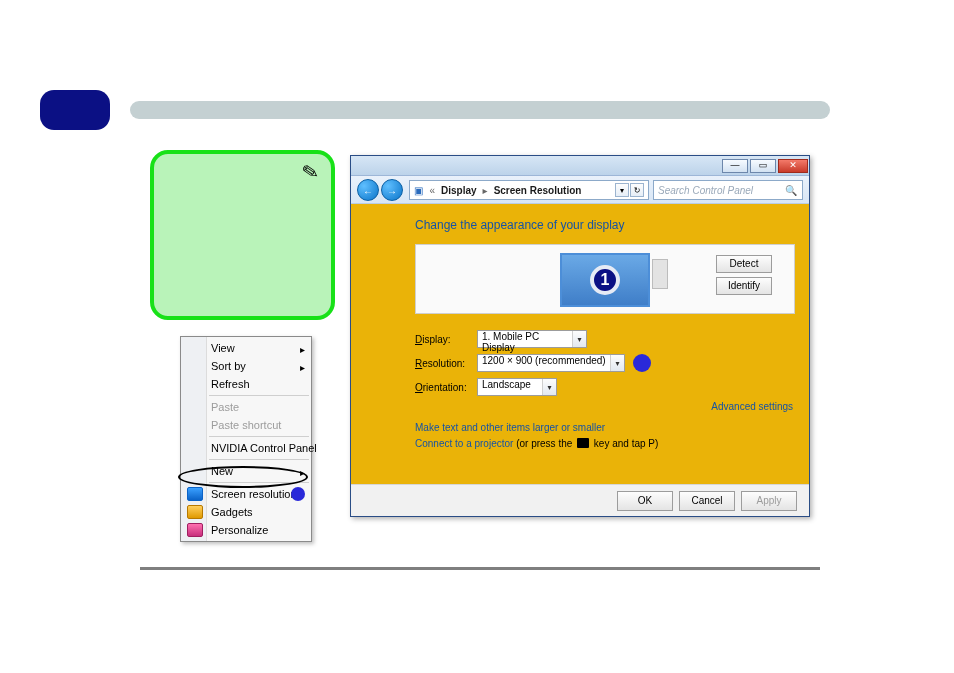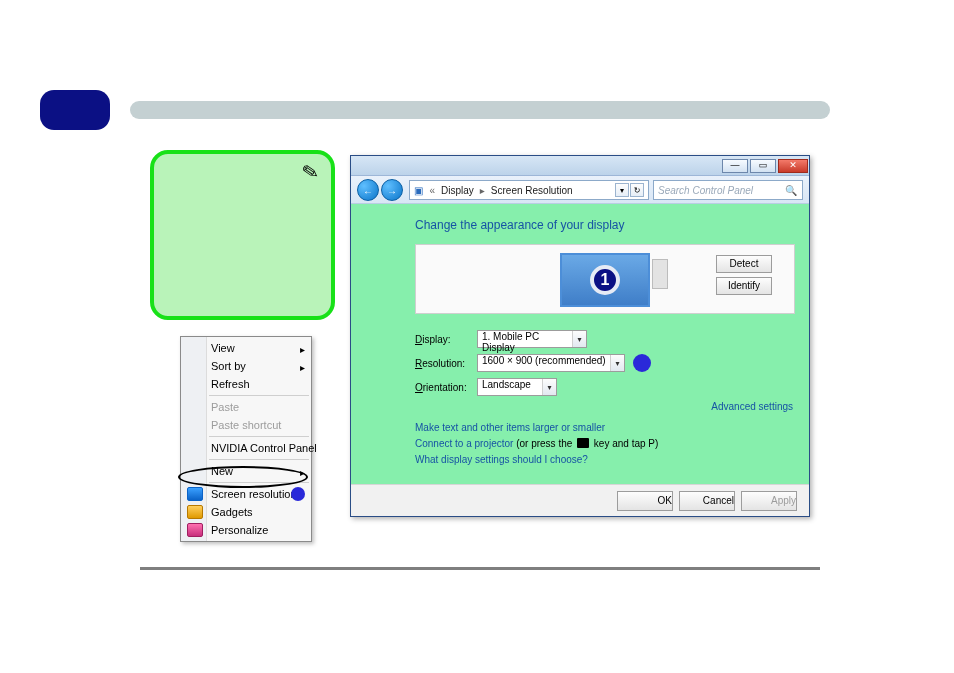--- a/index.html
+++ b/index.html
@@ -34,28 +34,28 @@
   
   .win{position:absolute;left:350px;top:155px;width:460px;height:362px;border:1px solid #2a4d86;background:#fff;box-shadow:2px 2px 5px rgba(0,0,0,.3);}
   .titlebar{height:20px;background:linear-gradient(#d7e6f5,#bcd3ea);display:flex;justify-content:flex-end;align-items:center;border-bottom:1px solid #9db6d7;}
   .titlebar .tbtn{width:26px;height:14px;margin:0 1px;border:1px solid #6d87ab;background:linear-gradient(#f7fbff,#d3e2f2);display:flex;align-items:center;justify-content:center;font-size:9px;line-height:1;}
   .titlebar .tbtn.close{background:linear-gradient(#f37a6a,#c83a2a);border-color:#9e2a1c;color:#fff;width:30px;}
 
   .addr{height:28px;background:linear-gradient(#e9f1fb,#d8e6f5);position:relative;border-bottom:1px solid #b9cde3;}
   .navballs{position:absolute;left:6px;top:3px;display:flex;gap:2px;}
   .navball{width:22px;height:22px;border-radius:50%;background:radial-gradient(circle at 30% 30%,#5fbfff,#0a74c9);border:1px solid #0a5fa4;color:#fff;display:flex;align-items:center;justify-content:center;font-size:10px;}
   .addrfield{position:absolute;left:58px;right:160px;top:4px;height:20px;background:#fff;border:1px solid #8ca9c9;display:flex;align-items:center;padding:0 4px;gap:6px;font-size:10px;}
-  .addrfield .crumb{color:#1a1a1a;}
+  .addrfield .crumb{color:#1a1a1a;font-weight:bold;}
   .addrfield .sep{color:#666;}
   .addrfield .drop{margin-left:auto;display:flex;gap:1px;}
   .addrfield .drop span{width:14px;height:14px;border:1px solid #9cb4cf;background:linear-gradient(#fdfdfd,#e6eef7);display:flex;align-items:center;justify-content:center;font-size:8px;}
   .searchbox{position:absolute;right:6px;top:4px;width:150px;height:20px;background:#fff;border:1px solid #8ca9c9;display:flex;align-items:center;padding:0 4px;color:#9aa9b9;font-style:italic;font-size:10px;margin-left:28px;}
   .searchbox .mag{margin-left:auto;color:#5f7ea6;font-style:normal;}
 
-  .body{position:absolute;left:0;right:0;top:48px;bottom:32px;background:#86efac;padding:14px 14px 0 64px;}
+  .body{position:absolute;left:0;right:0;top:48px;bottom:32px;background:#eab308;padding:14px 14px 0 64px;}
   .body h2{margin:0 0 12px 0;font-size:12px;font-weight:normal;color:#1653a4;}
   .preview{border:1px solid #cfcfcf;background:#fafafa;height:70px;margin-bottom:14px;position:relative;}
   .monitors{position:absolute;left:50%;top:8px;transform:translateX(-50%);width:90px;height:54px;border:2px solid #4c8ed8;background:linear-gradient(#6aa9e6,#3f7ec8);display:flex;align-items:center;justify-content:center;}
   .mon-num{width:30px;height:30px;border-radius:50%;background:#0b1084;border:4px solid #e6ebf5;color:#fff;display:flex;align-items:center;justify-content:center;font-size:16px;font-weight:bold;}
   .mon-side{position:absolute;right:-20px;top:4px;width:16px;height:30px;background:#e3e3e3;border:1px solid #bcbcbc;}
   .preview .pbtn{position:absolute;right:22px;width:56px;height:18px;border:1px solid #9c9c9c;background:linear-gradient(#fdfdfd,#e4e4e4);font-size:10px;text-align:center;line-height:16px;}
   .preview .pbtn.detect{top:10px;}
   .preview .pbtn.identify{top:32px;}
 
   .formrow{display:flex;align-items:center;height:22px;font-size:10px;margin-bottom:2px;}
@@ -69,21 +69,21 @@
 
   .adv{text-align:right;margin:2px 2px 8px 0;}
   .link{color:#1653a4;cursor:pointer;font-size:10px;}
   .hints{font-size:10px;line-height:16px;}
   .hints .plain{color:#000;}
   .winkey{display:inline-block;width:12px;height:10px;background:#000;margin:0 2px;position:relative;top:1px;border-radius:1px;}
 
   .res-dot{position:absolute;}
 
   .footer{position:absolute;left:0;right:0;bottom:0;height:32px;background:#f1f1f1;border-top:1px solid #d6d6d6;display:flex;justify-content:flex-end;align-items:center;gap:6px;padding-right:12px;}
-  .footer .fbtn{width:56px;height:20px;border:1px solid #9c9c9c;background:linear-gradient(#fdfdfd,#e4e4e4);font-size:10px;text-align:right;line-height:18px;}
+  .footer .fbtn{width:56px;height:20px;border:1px solid #9c9c9c;background:linear-gradient(#fdfdfd,#e4e4e4);font-size:10px;text-align:center;line-height:18px;}
   .footer .fbtn.disabled{color:#9c9c9c;}
 
   
   .pagerule{position:absolute;left:140px;top:567px;width:680px;height:3px;background:#7f7f7f;}
 </style>
 </head>
 <body>
 
 <div class="page-header">
   <div class="pill"></div>
@@ -174,41 +174,40 @@
     <div class="formrow">
       <span class="lbl"><u>D</u>isplay:</span>
       <div class="dropdown dd-display">
         <span>1. Mobile PC Display</span>
         <span class="dd-arrow">▾</span>
       </div>
     </div>
     <div class="formrow" style="position:relative;">
       <span class="lbl"><u>R</u>esolution:</span>
       <div class="dropdown dd-res">
-        <span>1600 × 900 (recommended)</span>
+        <span>1200 × 900 (recommended)</span>
         <span class="dd-arrow">▾</span>
       </div>
       <span class="dot-blue res-dot" style="left:218px;top:2px;width:18px;height:18px;"></span>
     </div>
     <div class="formrow">
       <span class="lbl"><u>O</u>rientation:</span>
       <div class="dropdown dd-orient">
         <span>Landscape</span>
         <span class="dd-arrow">▾</span>
       </div>
     </div>
 
     <div class="adv"><span class="link">Advanced settings</span></div>
 
     <div class="hints">
       <div><span class="link">Make text and other items larger or smaller</span></div>
       <div>
         <span class="link">Connect to a projector</span><span class="plain"> (or press the </span><span class="winkey"></span><span class="plain"> key and tap P)</span>
       </div>
-      <div><span class="link">What display settings should I choose?</span></div>
     </div>
   </div>
 
   <div class="footer">
     <div class="fbtn">OK</div>
     <div class="fbtn">Cancel</div>
     <div class="fbtn disabled">Apply</div>
   </div>
 </div>
 

